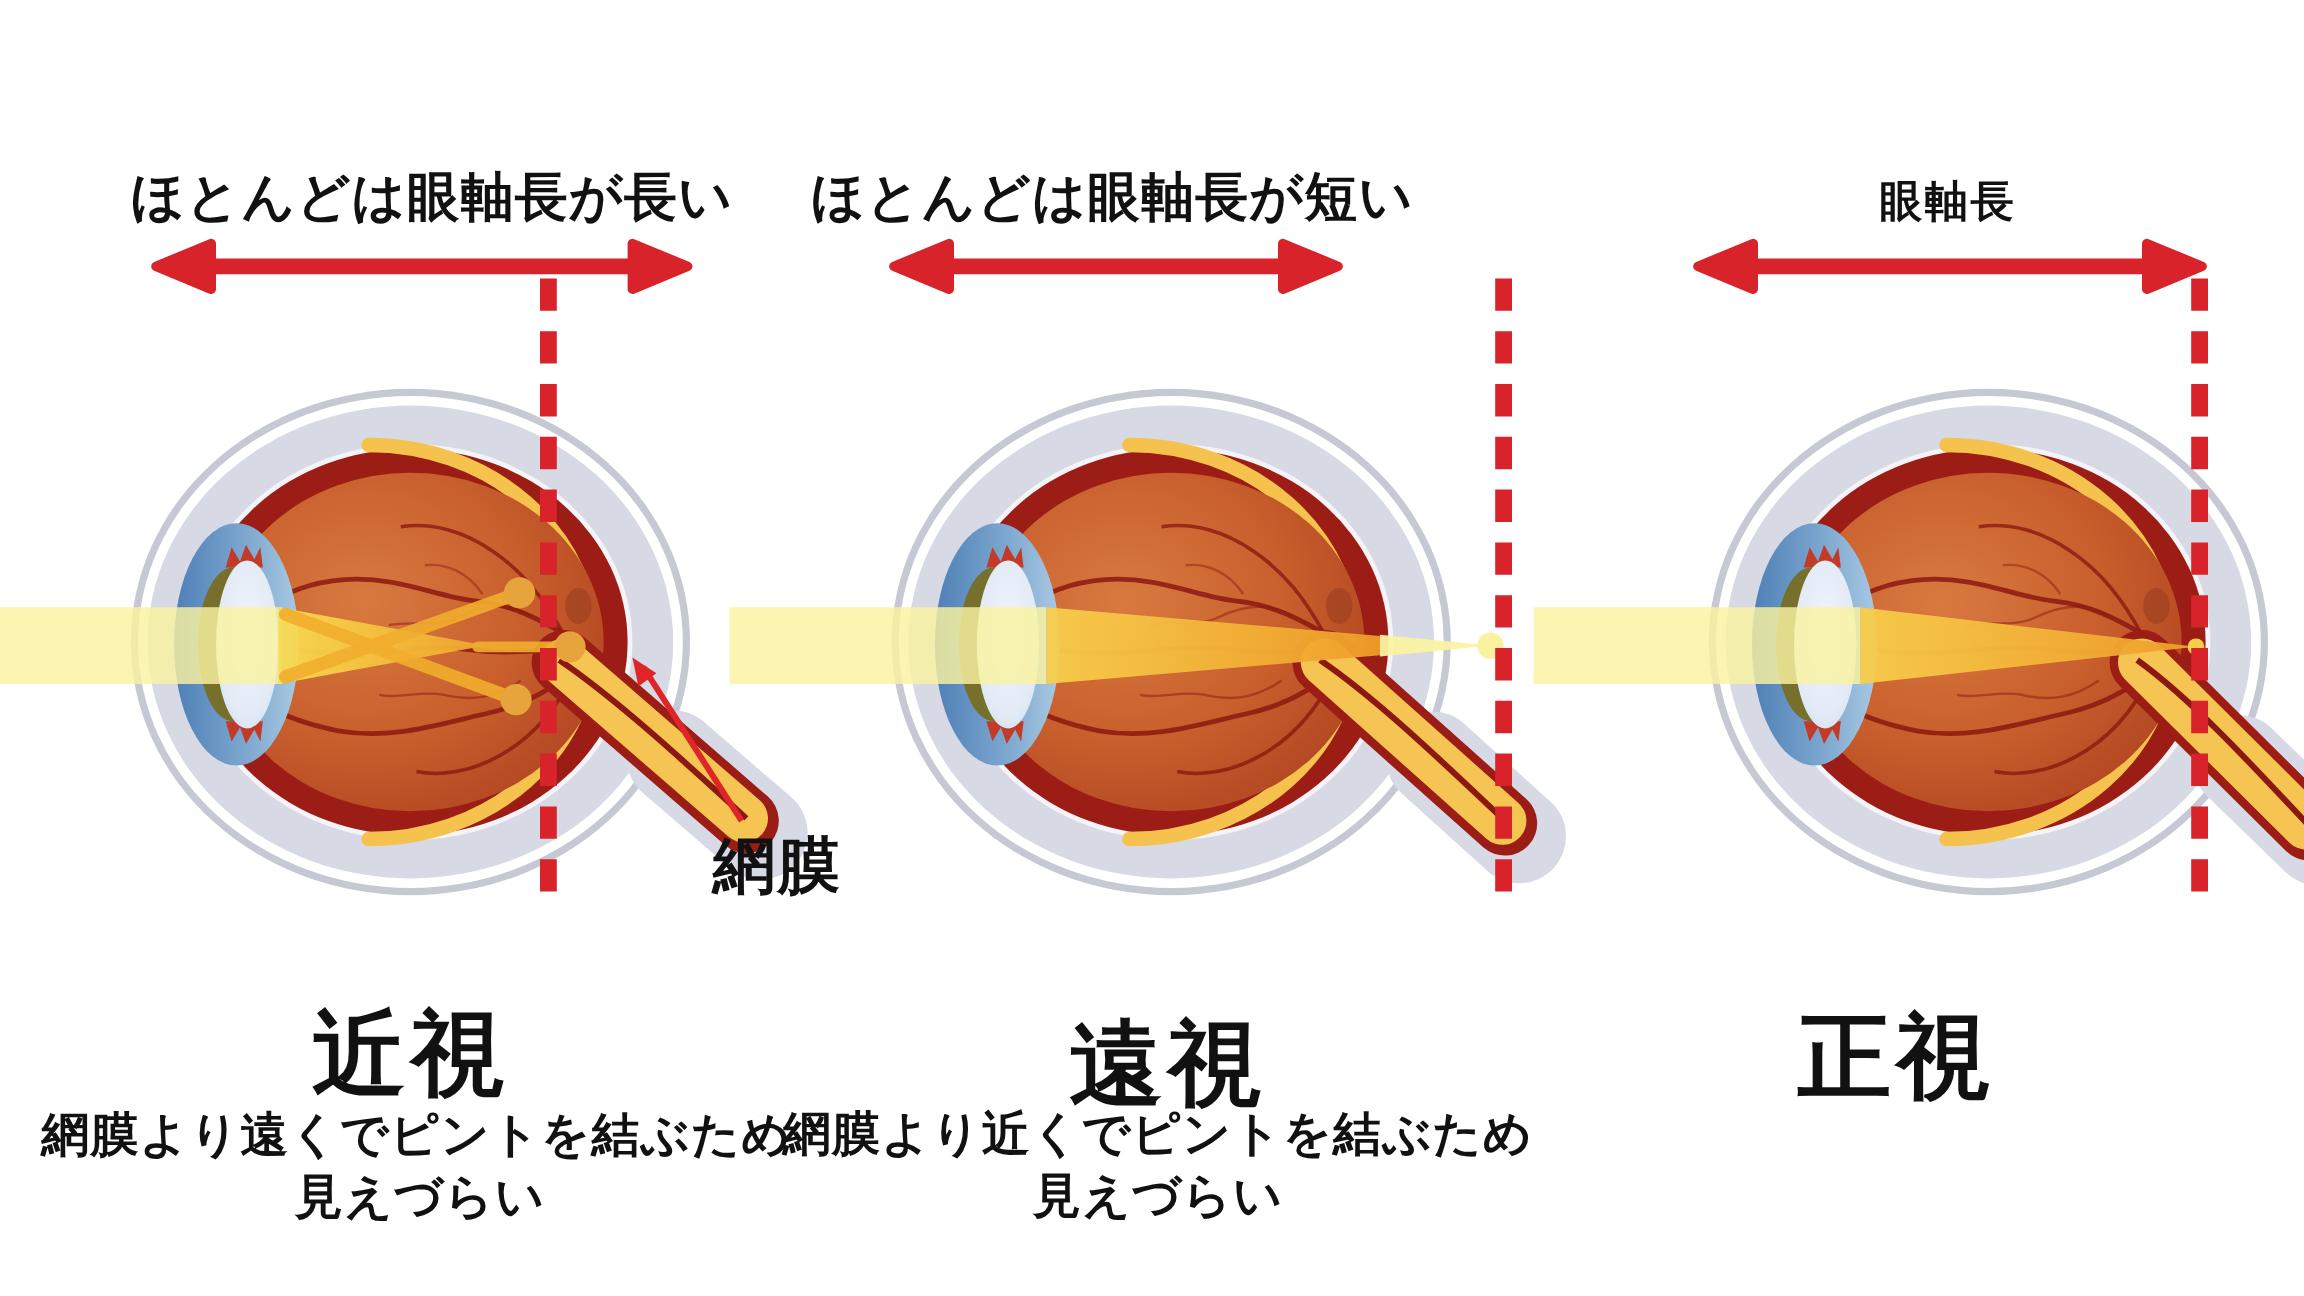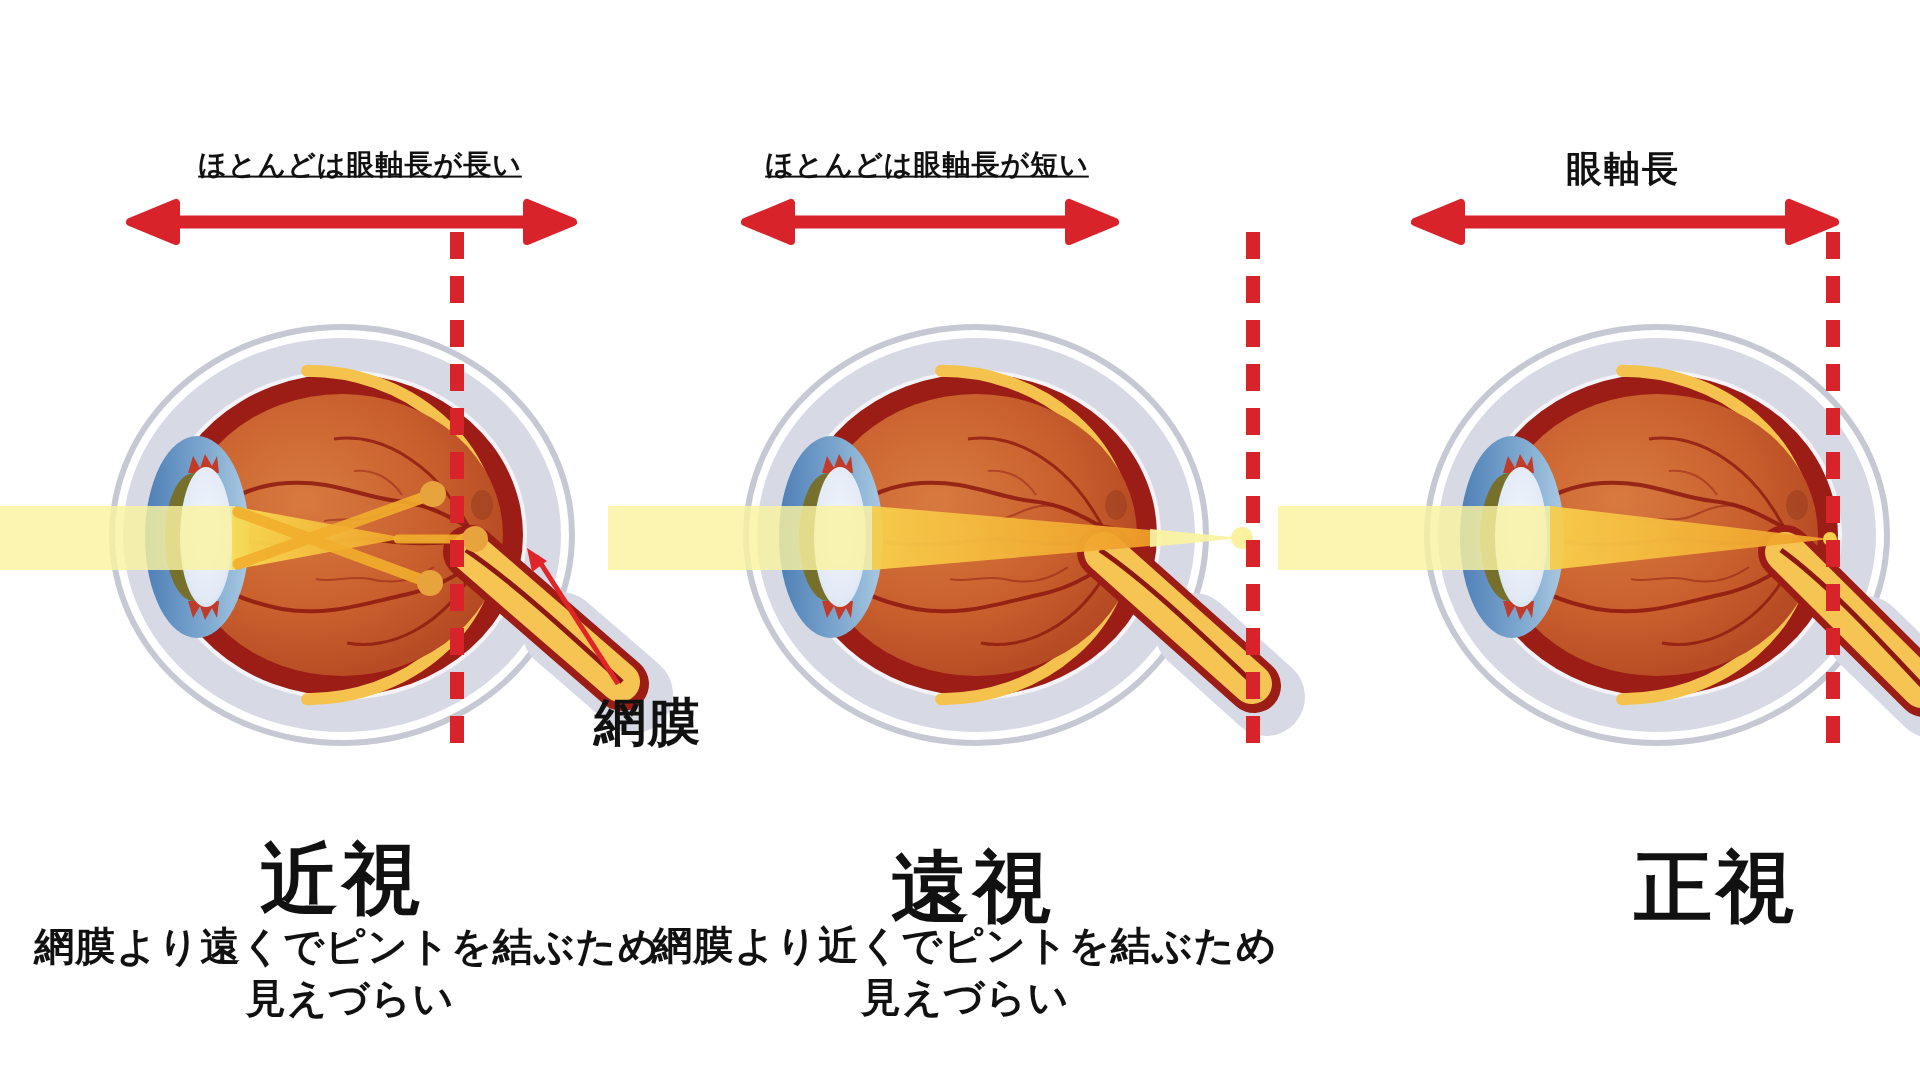--- a/index.html
+++ b/index.html
@@ -13,21 +13,21 @@
   .stage svg{position:absolute;left:0;top:0;}
   .lbl{
     position:absolute;
     transform:translate(-50%,-50%);
     white-space:nowrap;
     color:#111111;
     font-weight:900;
     text-align:center;
     line-height:1.1;
   }
-  .top-label{font-size:28px;letter-spacing:1px;text-decoration:underline;}
+  .top-label{font-size:44px;letter-spacing:1px;}
   .top-label-axial{font-size:36px;letter-spacing:2px;}
   .panel-title{font-size:78px;letter-spacing:4px;margin-top:16px;}
   .caption{font-size:40px;font-weight:800;letter-spacing:1px;}
   .retina-label{font-size:52px;letter-spacing:2px;}
 </style>
 </head>
 <body>
 
 <div class="stage">
 
@@ -167,20 +167,20 @@
 </svg>
 
 <div class="lbl top-label" style="left:360px;top:165px;">ほとんどは眼軸長が長い</div>
 <div class="lbl top-label" style="left:927px;top:165px;text-align:center;">ほとんどは眼軸長が短い</div>
 <div class="lbl top-label-axial lbl" style="left:1623px;top:169px;">眼軸長</div>
 
 <div class="lbl retina-label" style="left:648px;top:723px;">網膜</div>
 
 <div class="lbl panel-title" style="left:342px;top:864px;">近視</div>
 <div class="lbl panel-title" style="left:973px;top:872px;">遠視</div>
-<div class="lbl panel-title" style="left:1716px;top:872px;">正視</div>
+<div class="lbl panel-title" style="left:1580px;top:872px;font-family:Liberation Mono, monospace;">正視</div>
 
 <div class="lbl caption" style="left:347px;top:946px;">網膜より遠くでピントを結ぶため</div>
 <div class="lbl caption" style="left:350px;top:998px;">見えづらい</div>
 <div class="lbl caption" style="left:965px;top:945px;">網膜より近くでピントを結ぶため</div>
 <div class="lbl caption" style="left:965px;top:997px;">見えづらい</div>
 
 </div>
 
 </body></html>

